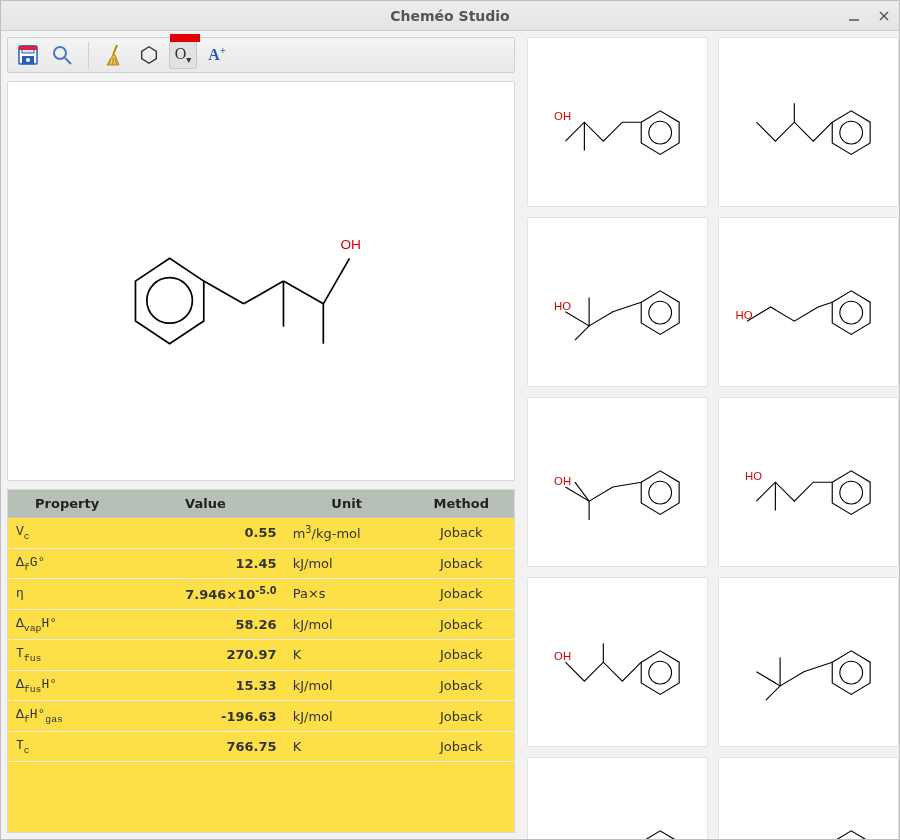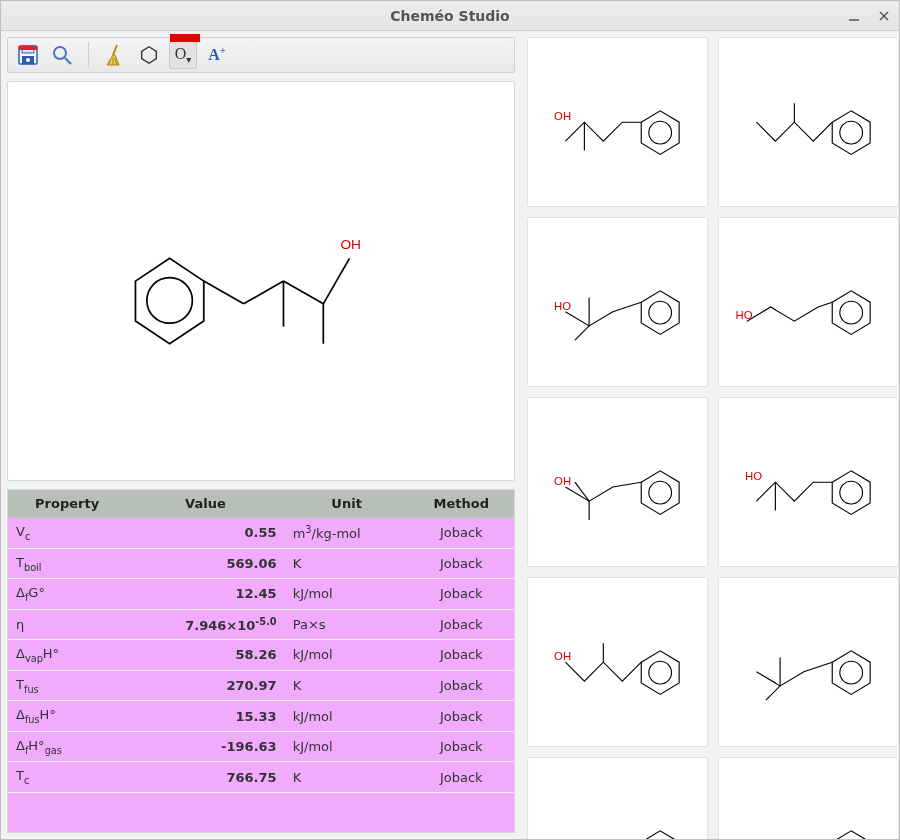--- a/index.html
+++ b/index.html
@@ -14,25 +14,25 @@
   .left { width:520px; display:flex; flex-direction:column; padding:6px; gap:8px; }
   .right { flex:1; position:relative; }
   .toolbar { height:36px; background:linear-gradient(#f4f4f4,#e8e8e8); border:1px solid #d0d0d0; border-radius:2px; display:flex; align-items:center; padding:2px 6px; gap:10px; }
   .tool-group { display:flex; align-items:center; gap:6px; }
   .tool-sep { width:1px; height:26px; background:#d0d0d0; margin:0 2px; }
   .tool-btn { width:28px; height:28px; display:flex; align-items:center; justify-content:center; border-radius:2px; cursor:pointer; position:relative; }
   .tool-btn.active { background:#e2e2e2; border:1px solid #c8c8c8; }
   .oxo-swatch { position:absolute; top:-8px; left:0; width:30px; height:8px; background:#e30000; }
   .canvas { flex:0 0 400px; background:#fff; border:1px solid #d8d8d8; border-radius:2px; display:flex; align-items:center; justify-content:center; }
   .canvas svg { width:90%; height:90%; }
-  .prop-table { flex:1; overflow-y:auto; border:1px solid #d8d8d8; background:#f0abfc; }
+  .prop-table { flex:1; overflow-y:auto; border:1px solid #d8d8d8; background:#fde047; }
   table { width:100%; border-collapse:collapse; }
   thead th { background:#b7c0b7; color:#222; font-weight:700; font-size:13px; padding:6px 8px; text-align:center; border-bottom:1px solid #c6c6c6; }
   tbody td { padding:6px 8px; border-bottom:1px solid #eee; font-size:13px; }
-  tbody td.p { text-align:left; }
+  tbody td.p { text-align:left;font-family:Liberation Mono, monospace; }
   tbody td.v { text-align:right;font-weight:bold; }
   tbody td.u { }
   tbody td.m { text-align:center; }
   sub { font-size:0.75em; }
   sup { font-size:0.75em; }
   .gallery-wrap { position:absolute; inset:0; overflow-y:scroll; padding:6px 0 6px 6px; }
   .gallery { display:grid; grid-template-columns:1fr 1fr; gap:10px; }
   .card { height:170px; background:#fff; border:1px solid #e2e2e2; border-radius:2px; display:flex; align-items:center; justify-content:center; cursor:pointer; }
   .card svg { width:90%; height:80%; }
   .ohtxt { font: 12px sans-serif; fill:#d40000; }
@@ -139,26 +139,20 @@
             </tr>
           </thead>
           <tbody id="prop-tbody">
               <tr>
                 <td class="p">V<sub>c</sub></td>
                 <td class="v">0.55</td>
                 <td class="u">m<sup>3</sup>/kg-mol</td>
                 <td class="m">Joback</td>
               </tr>
               <tr>
-                <td class="p">T<sub>boil</sub></td>
-                <td class="v">569.06</td>
-                <td class="u">K</td>
-                <td class="m">Joback</td>
-              </tr>
-              <tr>
                 <td class="p">Δ<sub>f</sub>G°</td>
                 <td class="v">12.45</td>
                 <td class="u">kJ/mol</td>
                 <td class="m">Joback</td>
               </tr>
               <tr>
                 <td class="p">η</td>
                 <td class="v">7.946×10<sup>-5.0</sup></td>
                 <td class="u">Pa×s</td>
                 <td class="m">Joback</td>

